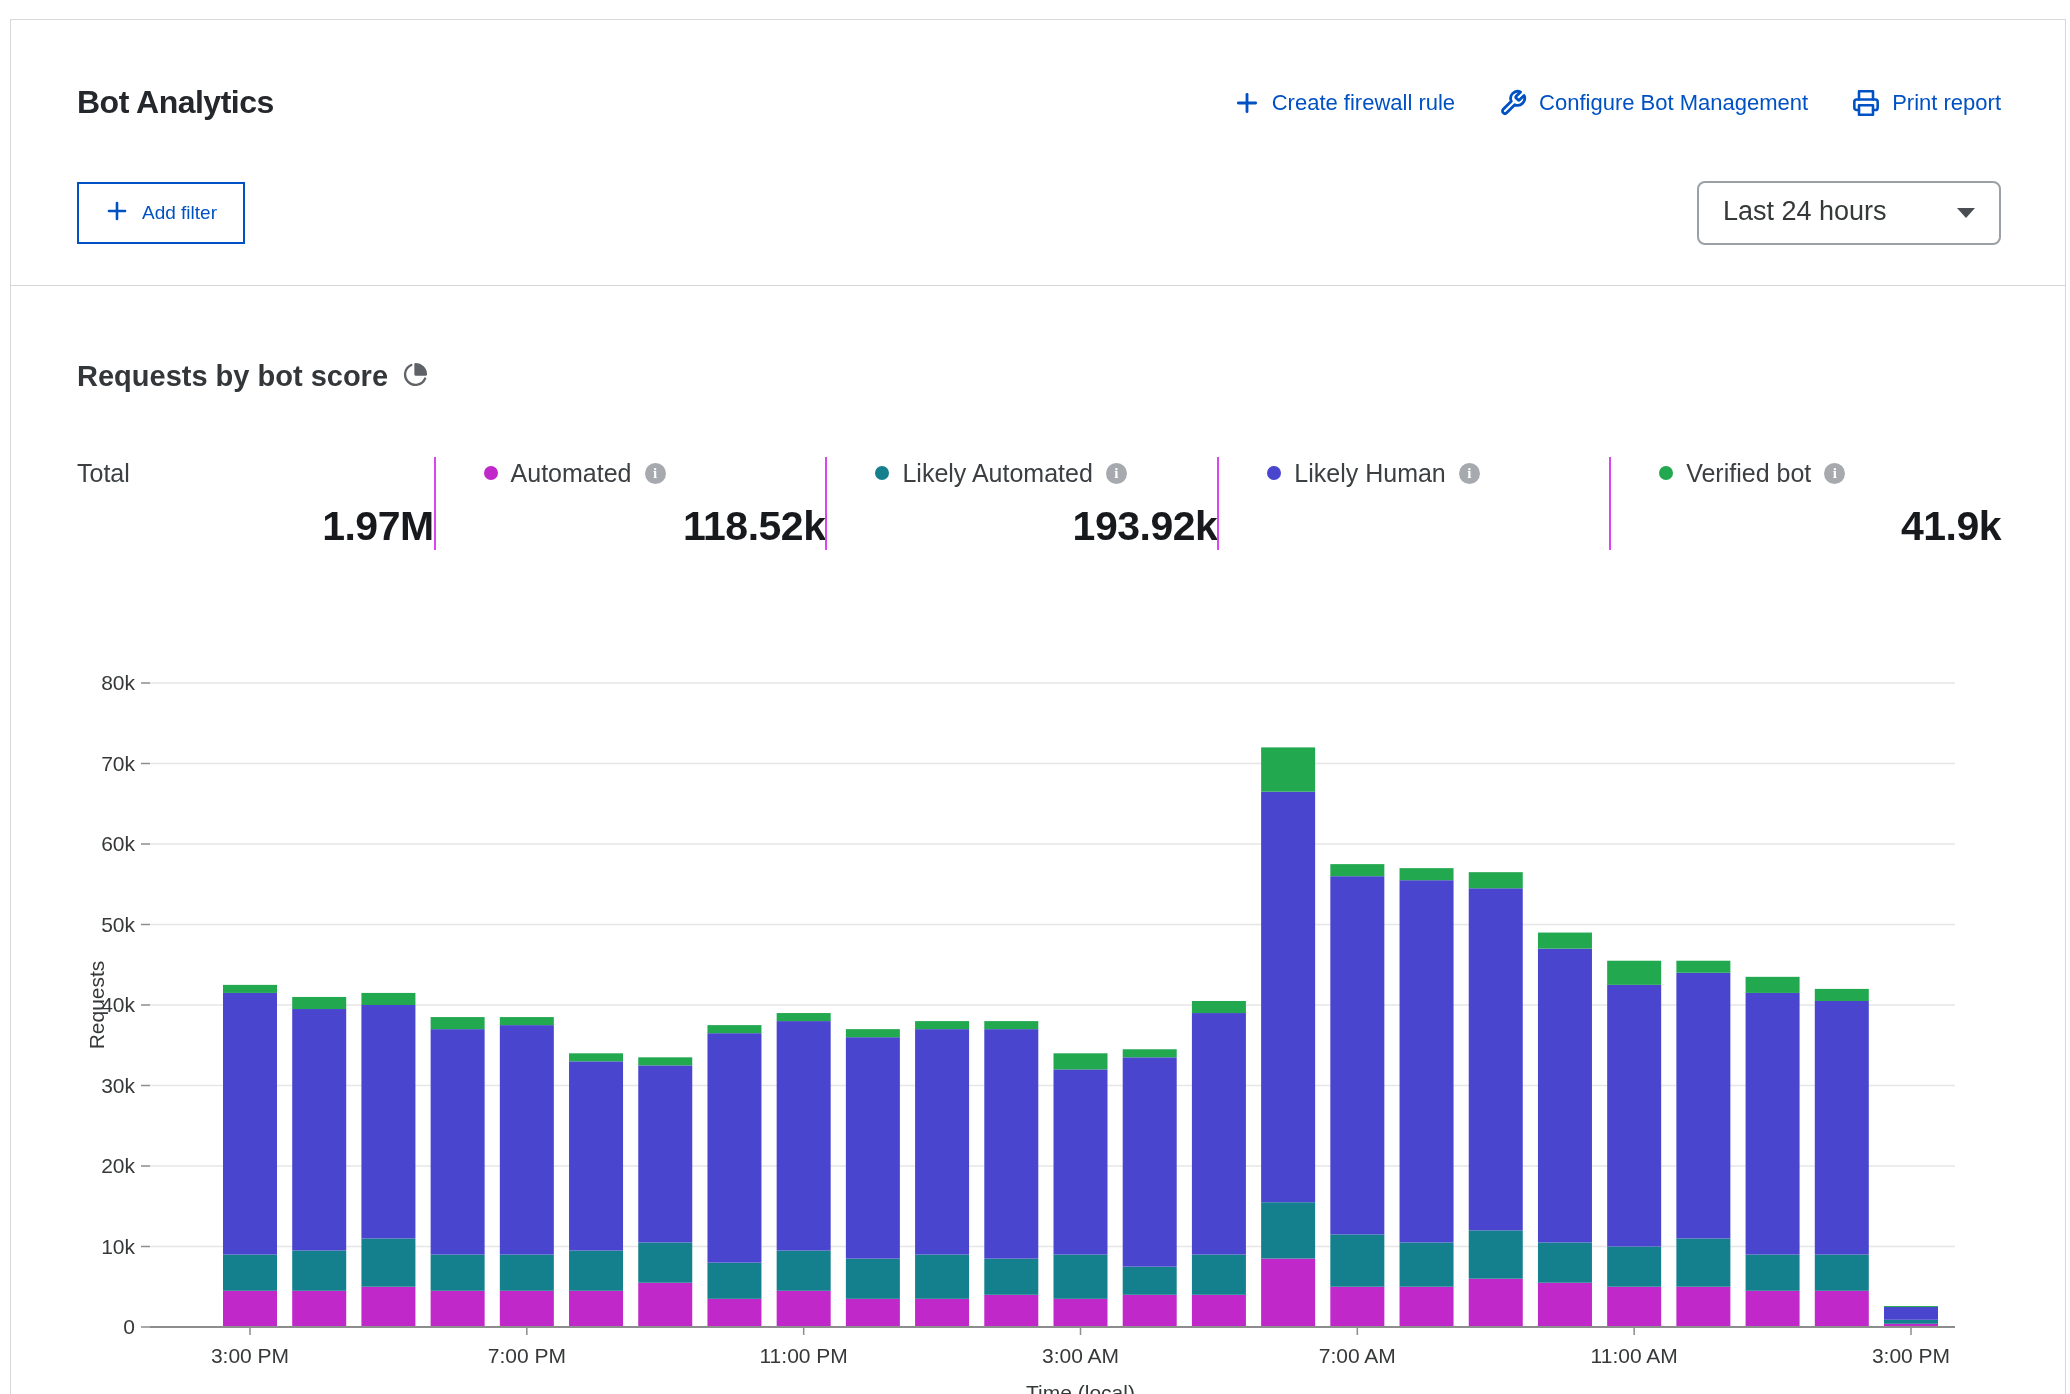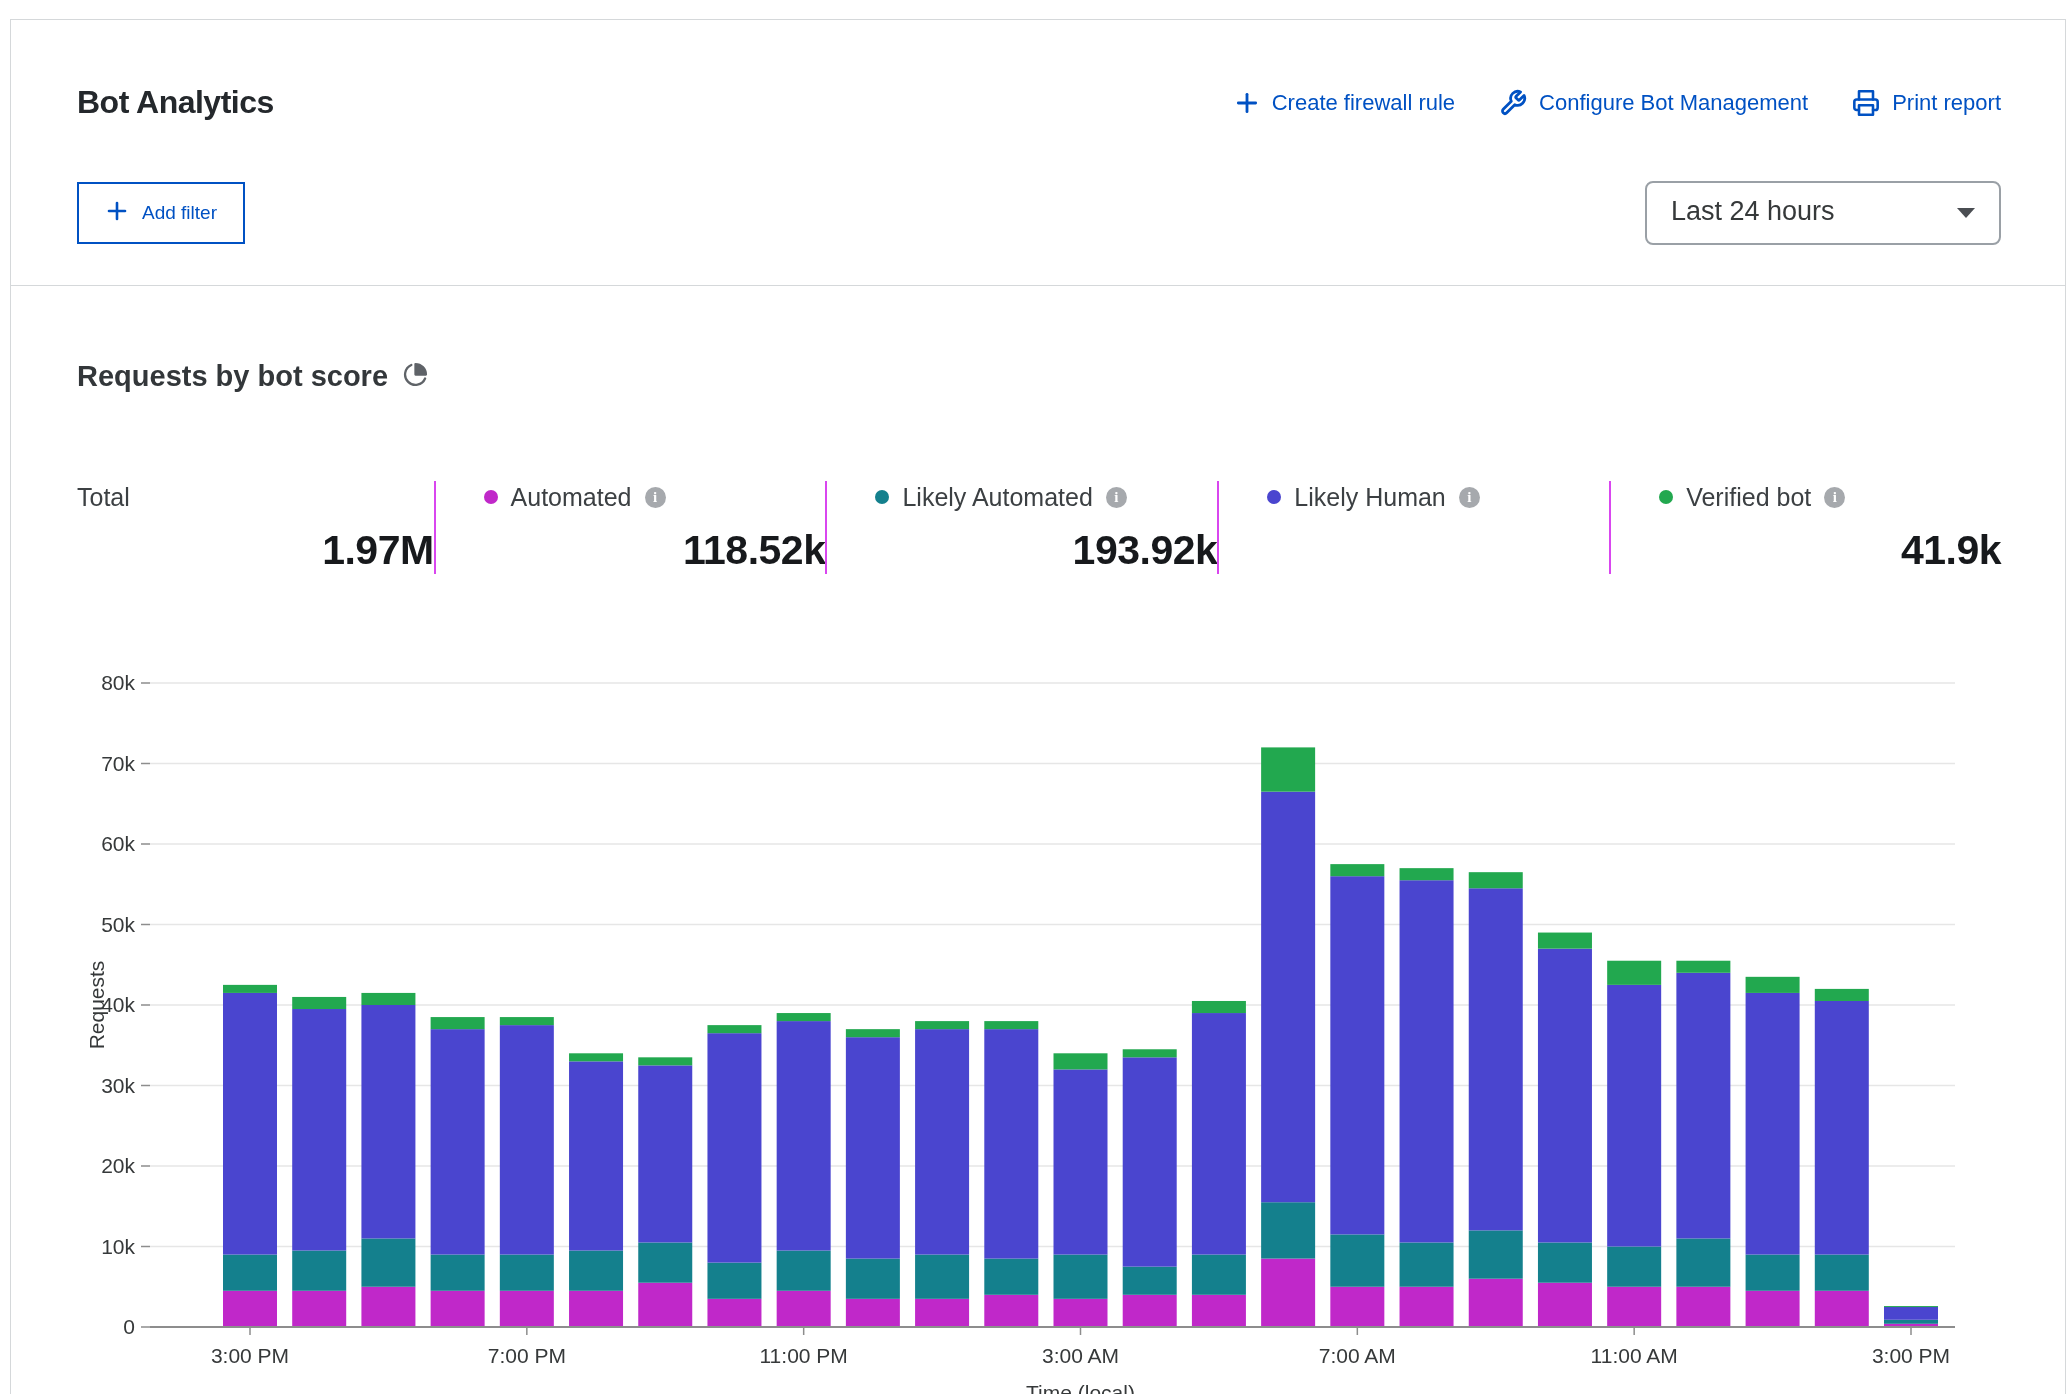--- a/index.html
+++ b/index.html
@@ -28,28 +28,28 @@
   }
   .action-link svg { display:block; }
   .filter-row { margin-top:60px; display:flex; justify-content:space-between; align-items:center; }
   .add-filter-btn {
     display:inline-flex; align-items:center; gap:13px;
     border:2px solid #0051c3; border-radius:0; background:#fff;
     color:#0051c3; font-size:19px; height:62px; padding:0 26px; cursor:pointer;
     font-family:inherit;
   }
   .time-range {
-    width:356px; height:64px; border:2px solid #9aa0a6; border-radius:8px;
+    width:304px; height:64px; border:2px solid #9aa0a6; border-radius:8px;
     display:flex; align-items:center; justify-content:space-between;
     padding:0 22px 4px 24px; font-size:27px; color:#36393a; background:#fff; cursor:pointer;
   }
   .card-body { padding:74px 64px 0 66px;text-align:right; }
   .section-heading-row { display:flex; align-items:center; gap:15px; }
   .section-heading { font-size:29px; font-weight:700; color:#33373a; margin:0; }
-  .stats-row { display:flex; margin-top:88px; }
+  .stats-row { display:flex; margin-top:64px; }
   .stat { width:398px; }
   .stat:first-child { width:363px; }
   .stat + .stat { border-left:2px solid #d946ef; padding-left:48px; }
   .stat-label { display:flex; align-items:center; gap:13px; font-size:25px; color:#3c4043; height:32px; }
   .dot { width:14px; height:14px; border-radius:50%; flex:0 0 auto; }
   .info-icon {
     width:21px; height:21px; border-radius:50%; background:#a6a9ad; color:#fff;
     font-size:15px; font-weight:700; display:inline-flex; align-items:center;
     justify-content:center; font-family:"Liberation Serif",serif; cursor:pointer; flex:0 0 auto;
   }

